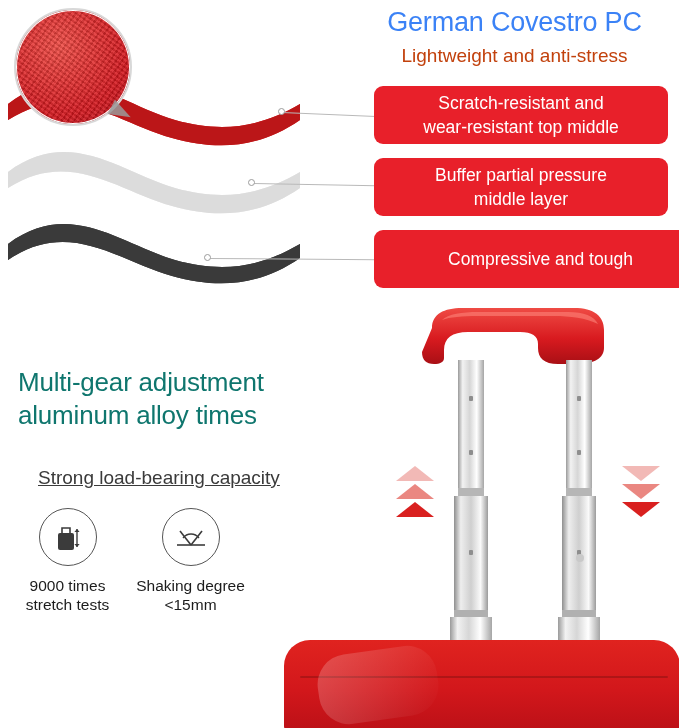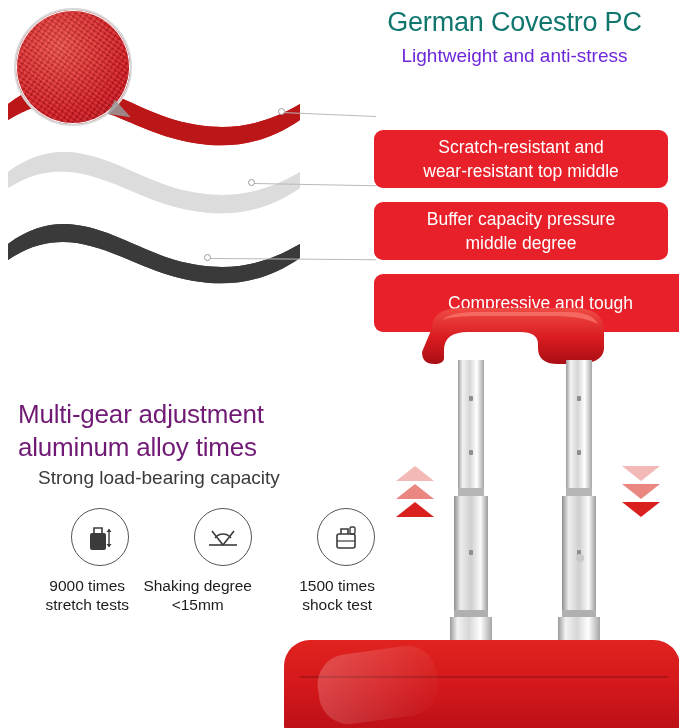--- a/index.html
+++ b/index.html
@@ -26,50 +26,49 @@
 
   
   .top-heading {
     position: absolute;
     left: 352px;
     top: 6px;
     width: 325px;
     text-align: center;
     font-size: 27px;
     line-height: 32px;
-    color: #0f766e;
+    color: #3b82f6;
     letter-spacing: -0.2px;
     white-space: nowrap;
   }
   .top-sub {
     position: absolute;
     left: 352px;
     top: 44px;
     width: 325px;
     text-align: center;
     font-size: 19px;
     line-height: 24px;
-    color: #6d28d9;
+    color: #c2410c;
   }
 
   
   .callout {
     position: absolute;
     background: #e8202a;
     border-radius: 9px;
     color: #ffffff;
     font-size: 17.5px;
     line-height: 24px;
     text-align: center;
     display: flex;
     align-items: center;
     justify-content: center;
     padding: 4px 16px;
     box-sizing: border-box;
-    margin-top: 44px;
   }
   #callout-0 { left: 374px; top: 86px;  width: 294px; height: 58px; }
   #callout-1 { left: 374px; top: 158px; width: 294px; height: 58px; }
   #callout-2 { left: 374px; top: 230px; width: 333px; height: 58px; }
 
   .callout span { display: block; }
 
   
   .leader {
     position: absolute;
@@ -130,52 +129,53 @@
     border-top: 8px solid transparent;
     border-bottom: 8px solid transparent;
     transform: rotate(28deg);
     opacity: 0.85;
   }
 
   
   .mid-heading {
     position: absolute;
     left: 18px;
-    top: 398px;
+    top: 366px;
     width: 360px;
     font-size: 26px;
     line-height: 33px;
-    color: #701a75;
+    color: #0f766e;
     letter-spacing: -0.2px;
   }
   .mid-sub {
     position: absolute;
     left: 38px;
     top: 466px;
     width: 330px;
     font-size: 19px;
     line-height: 24px;
     color: #3a3a3a;
+    text-decoration: underline;
   }
 
   
   .features {
     position: absolute;
     left: 6px;
     top: 508px;
     width: 370px;
     display: flex;
     align-items: flex-start;
   }
   .feature {
     width: 123px;
     text-align: center;
     display: flex;
     flex-direction: column;
-    align-items: flex-end;
+    align-items: center;
   }
   .feature .circle {
     width: 58px;
     height: 58px;
     border-radius: 50%;
     border: 1.6px solid #555555;
     box-sizing: border-box;
     display: flex;
     align-items: center;
     justify-content: center;
@@ -287,22 +287,22 @@
   <div class="dot" id="dot-2"></div>
 
   <div class="callout" id="callout-0">
     <div>
       <span>Scratch-resistant and</span>
       <span>wear-resistant top middle</span>
     </div>
   </div>
   <div class="callout" id="callout-1">
     <div>
-      <span>Buffer capacity pressure</span>
-      <span>middle degree</span>
+      <span>Buffer partial pressure</span>
+      <span>middle layer</span>
     </div>
   </div>
   <div class="callout" id="callout-2">
     <div>
       <span>Compressive and tough</span>
     </div>
   </div>
 
   <div class="mid-heading">
     <div>Multi-gear adjustment</div>
@@ -336,34 +336,20 @@
           <path d="M18 23 L29 9" stroke="#3b3b3b" stroke-width="1.6"></path>
           <path d="M10 16 A10 10 0 0 1 26 16" fill="none" stroke="#3b3b3b" stroke-width="1.3"></path>
         </svg>
       </div>
       <div class="cap">
         <div>Shaking degree</div>
         <div>&lt;15mm</div>
       </div>
     </div>
 
-    <div class="feature">
-      <div class="circle">
-        <svg width="34" height="32" viewBox="0 0 34 32" xmlns="http://www.w3.org/2000/svg">
-          <rect x="8" y="13" width="18" height="14" rx="2" fill="none" stroke="#3b3b3b" stroke-width="1.6"></rect>
-          <path d="M12 13 V8 h7 v5" fill="none" stroke="#3b3b3b" stroke-width="1.6"></path>
-          <rect x="21" y="6" width="5" height="7" rx="1.4" fill="none" stroke="#3b3b3b" stroke-width="1.4"></rect>
-          <path d="M8 20 h18" stroke="#3b3b3b" stroke-width="1.2"></path>
-        </svg>
-      </div>
-      <div class="cap">
-        <div>1500 times</div>
-        <div>shock test</div>
-      </div>
-    </div>
 
   </div>
 
   <div class="chev-col" id="chev-left">
     <div class="chev chev-up" style="border-bottom-color:#f2b9b6;"></div>
     <div class="chev chev-up" style="border-bottom-color:#ea8781;"></div>
     <div class="chev chev-up" style="border-bottom-color:#d9201f;"></div>
   </div>
   <div class="chev-col" id="chev-right">
     <div class="chev chev-down" style="border-top-color:#f2b9b6;"></div>

